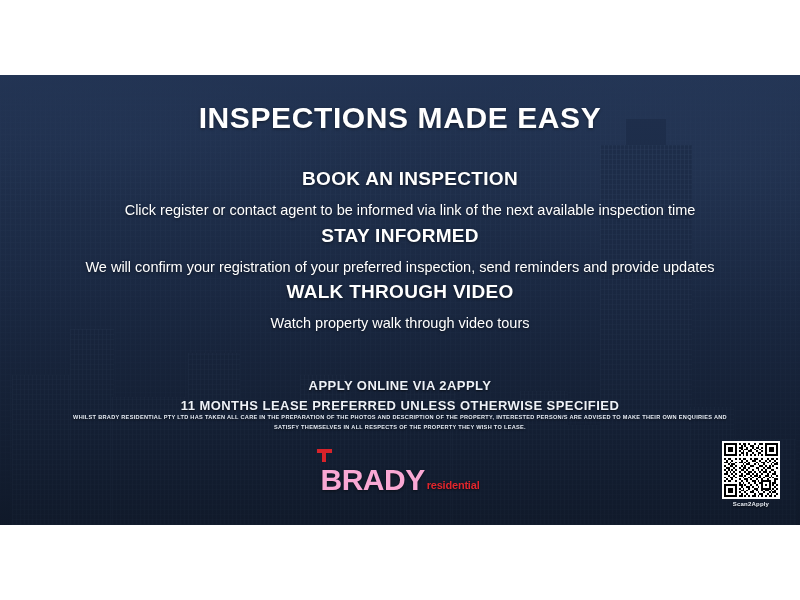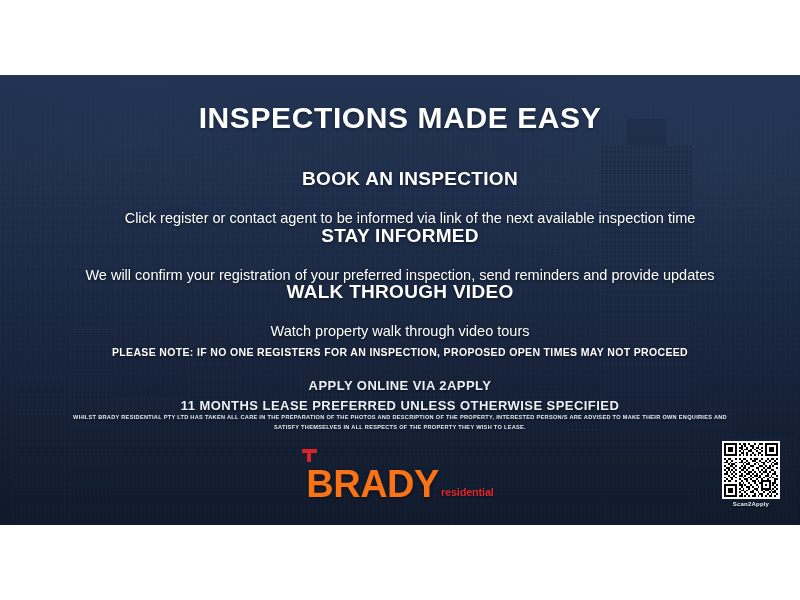--- a/index.html
+++ b/index.html
@@ -64,21 +64,21 @@
 
   .title{
     position:absolute; top:26px; left:0; right:0;
     font-size:30px; font-weight:bold; letter-spacing:.6px;
     color:#ffffff; text-shadow:0 1px 3px rgba(0,0,0,.45);
   }
 
   .block{ position:absolute; left:0; right:0; }
   .block .h{ font-size:19px; font-weight:bold; letter-spacing:.3px;
              text-shadow:0 1px 3px rgba(0,0,0,.5); }
-  .block .p{ font-size:14.5px; font-weight:400; margin-top:20px;
+  .block .p{ font-size:14.5px; font-weight:400; margin-top:12px;
              text-shadow:0 1px 3px rgba(0,0,0,.55); }
 
   .b1{ top:93px;padding-left:20px; }
   .b2{ top:150px; }
   .b3{ top:206px; }
 
   .note{
     position:absolute; top:271px; left:0; right:0;
     font-size:10.5px; font-weight:bold; letter-spacing:.35px;
     text-shadow:0 1px 2px rgba(0,0,0,.6);
@@ -105,21 +105,21 @@
   }
   .logo-inner{ position:relative; display:flex; align-items:baseline; }
   .logo-t{
     position:absolute; left:-4px; top:-14px;
     width:15px; height:13px; color:#d8232a;
     font-size:15px; font-weight:bold; line-height:1;
   }
   .logo-t i{ position:absolute; left:0; top:0; width:15px; height:4px; background:#d8232a; display:block; }
   .logo-t i.stem{ left:5px; top:3px; width:4px; height:10px; }
   .logo-brady{
-    font-size:38px; font-weight:bold; color:#f97316; letter-spacing:-.5px;
+    font-size:30px; font-weight:bold; color:#f9a8d4; letter-spacing:-.5px;
     text-shadow:0 1px 3px rgba(0,0,0,.5);
   }
   .logo-res{
     font-size:11px; font-weight:bold; color:#e0262d; letter-spacing:-.2px;
     margin-left:2px; position:relative; top:-1px;
     text-shadow:0 1px 2px rgba(0,0,0,.5);
   }
 
   
   .qr-wrap{ position:absolute; right:18px; top:366px; width:62px; text-align:center; }
@@ -201,21 +201,20 @@
       <div class="block b3">
         <div class="h">WALK THROUGH VIDEO</div>
         <div class="p">Watch property walk through video tours</div>
       </div>
 
       <div class="block b2">
         <div class="h">STAY INFORMED</div>
         <div class="p">We will confirm your registration of your preferred inspection, send reminders and provide updates</div>
       </div>
 
-      <div class="note">PLEASE NOTE: IF NO ONE REGISTERS FOR AN INSPECTION, PROPOSED OPEN TIMES MAY NOT PROCEED</div>
 
       <div class="apply">
         <div>APPLY ONLINE VIA 2APPLY</div>
         <div>11 MONTHS LEASE PREFERRED UNLESS OTHERWISE SPECIFIED</div>
       </div>
 
       <div class="disclaimer">WHILST BRADY RESIDENTIAL PTY LTD HAS TAKEN ALL CARE IN THE PREPARATION OF THE PHOTOS AND DESCRIPTION OF THE PROPERTY, INTERESTED PERSON/S ARE ADVISED TO MAKE THEIR OWN ENQUIRIES AND SATISFY THEMSELVES IN ALL RESPECTS OF THE PROPERTY THEY WISH TO LEASE.</div>
 
       <div class="logo">
         <div class="logo-inner">

